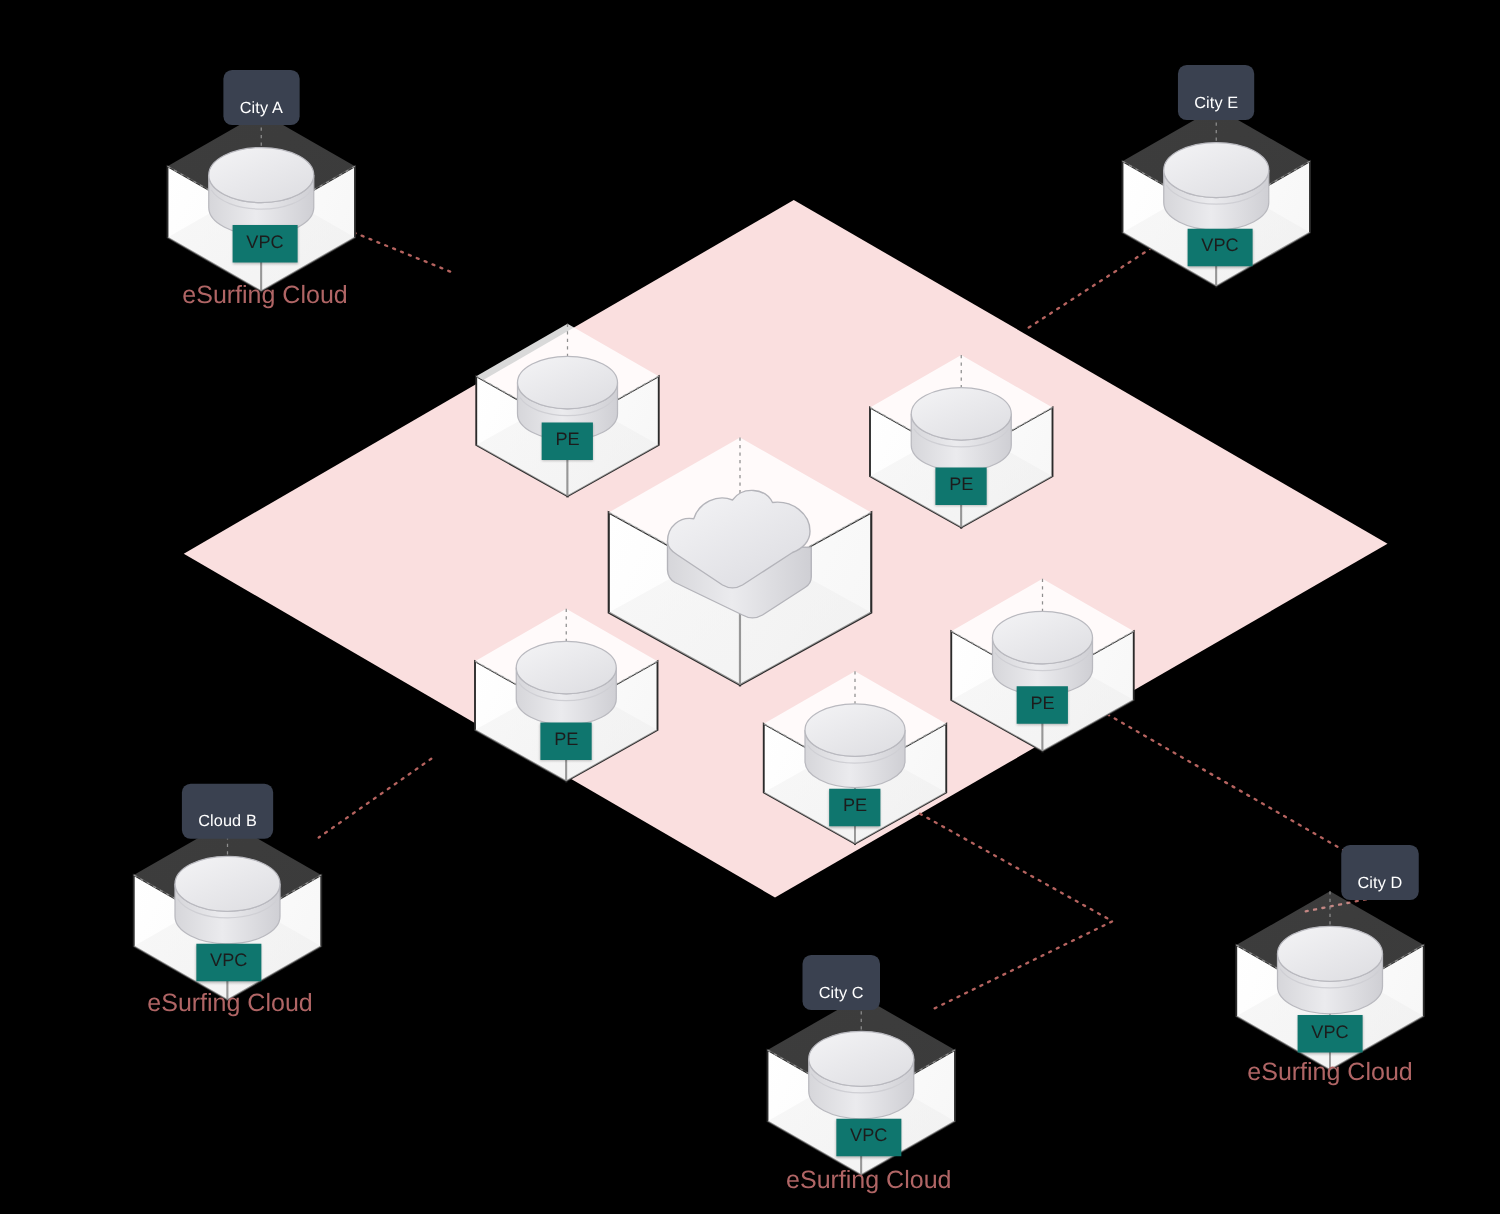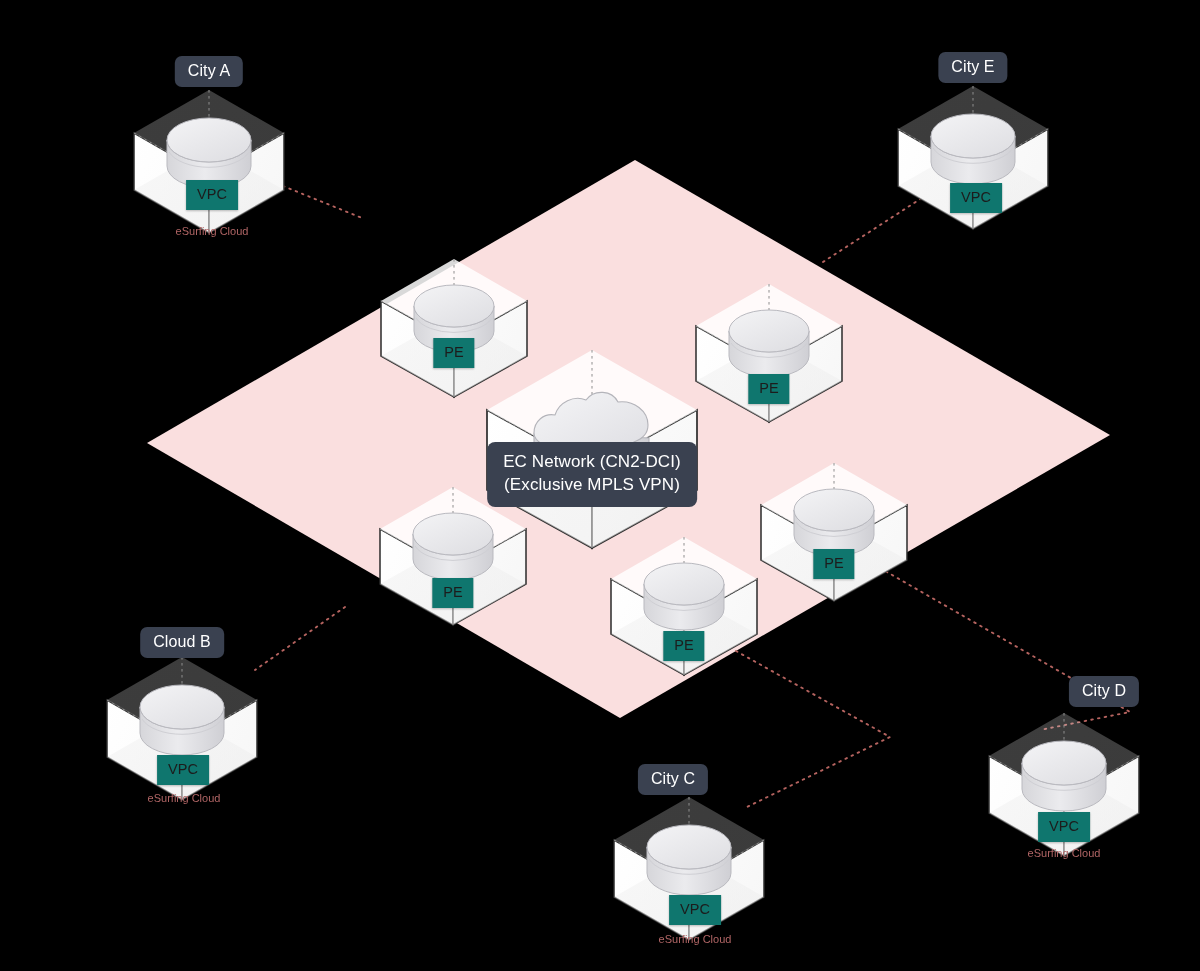--- a/index.html
+++ b/index.html
@@ -2,34 +2,34 @@
 <html><head>
 <meta charset="utf-8">
 <style>
   html,body{margin:0;padding:0;background:#000;}
   body{width:1200px;height:971px;overflow:hidden;font-family:"Liberation Sans",sans-serif;}
   #stage{position:relative;width:1200px;height:971px;background:#000;}
   svg.layer{position:absolute;left:0;top:0;width:1200px;height:971px;}
   .badge{
     position:absolute;transform:translate(-50%,0);
     background:#3a4150;color:#ffffff;border-radius:7px;
-    padding:7px 13px 8px 13px;font-size:16px;line-height:1;
+    padding:23px 13px 8px 13px;font-size:13px;line-height:1;
     white-space:nowrap;letter-spacing:.1px;z-index:30;
   }
   .badge.two{padding:9px 16px 10px 16px;line-height:1.35;text-align:center;font-size:17px;border-radius:8px;}
   .tag{
     position:absolute;transform:translate(-50%,0);
     background:#0f766e;color:#1c1c1c;
     font-size:14.5px;line-height:1;padding:7px 11px 8px 11px;
     white-space:nowrap;z-index:25;
     box-shadow:0 1px 2px rgba(0,0,0,.25);
   }
   .caption{
     position:absolute;transform:translate(-50%,0);
-    color:#b06565;font-size:11px;white-space:nowrap;z-index:20;
+    color:#b06565;font-size:20px;white-space:nowrap;z-index:20;
   }
 </style>
 </head>
 <body>
 
 <div id="stage">
 
   <svg class="layer" viewBox="0 0 1200 971">
     <defs>
       <linearGradient id="gTop" x1="0" y1="0" x2="0.4" y2="1">
@@ -284,18 +284,14 @@
   <div class="badge" style="left:1104px;top:676px;">City D</div>
   <div class="tag" style="left:1064px;top:812px;">VPC</div>
   <div class="caption" style="left:1064px;top:847px;">eSurfing Cloud</div>
 
   <div class="tag" style="left:454px;top:338px;">PE</div>
   <div class="tag" style="left:769px;top:374px;">PE</div>
   <div class="tag" style="left:834px;top:549px;">PE</div>
   <div class="tag" style="left:453px;top:578px;">PE</div>
   <div class="tag" style="left:684px;top:631px;">PE</div>
 
-  <div class="badge two" style="left:592px;top:442px;">
-    <div>EC Network (CN2-DCI)</div>
-    <div>(Exclusive MPLS VPN)</div>
-  </div>
 
 </div>
 
 </body></html>

